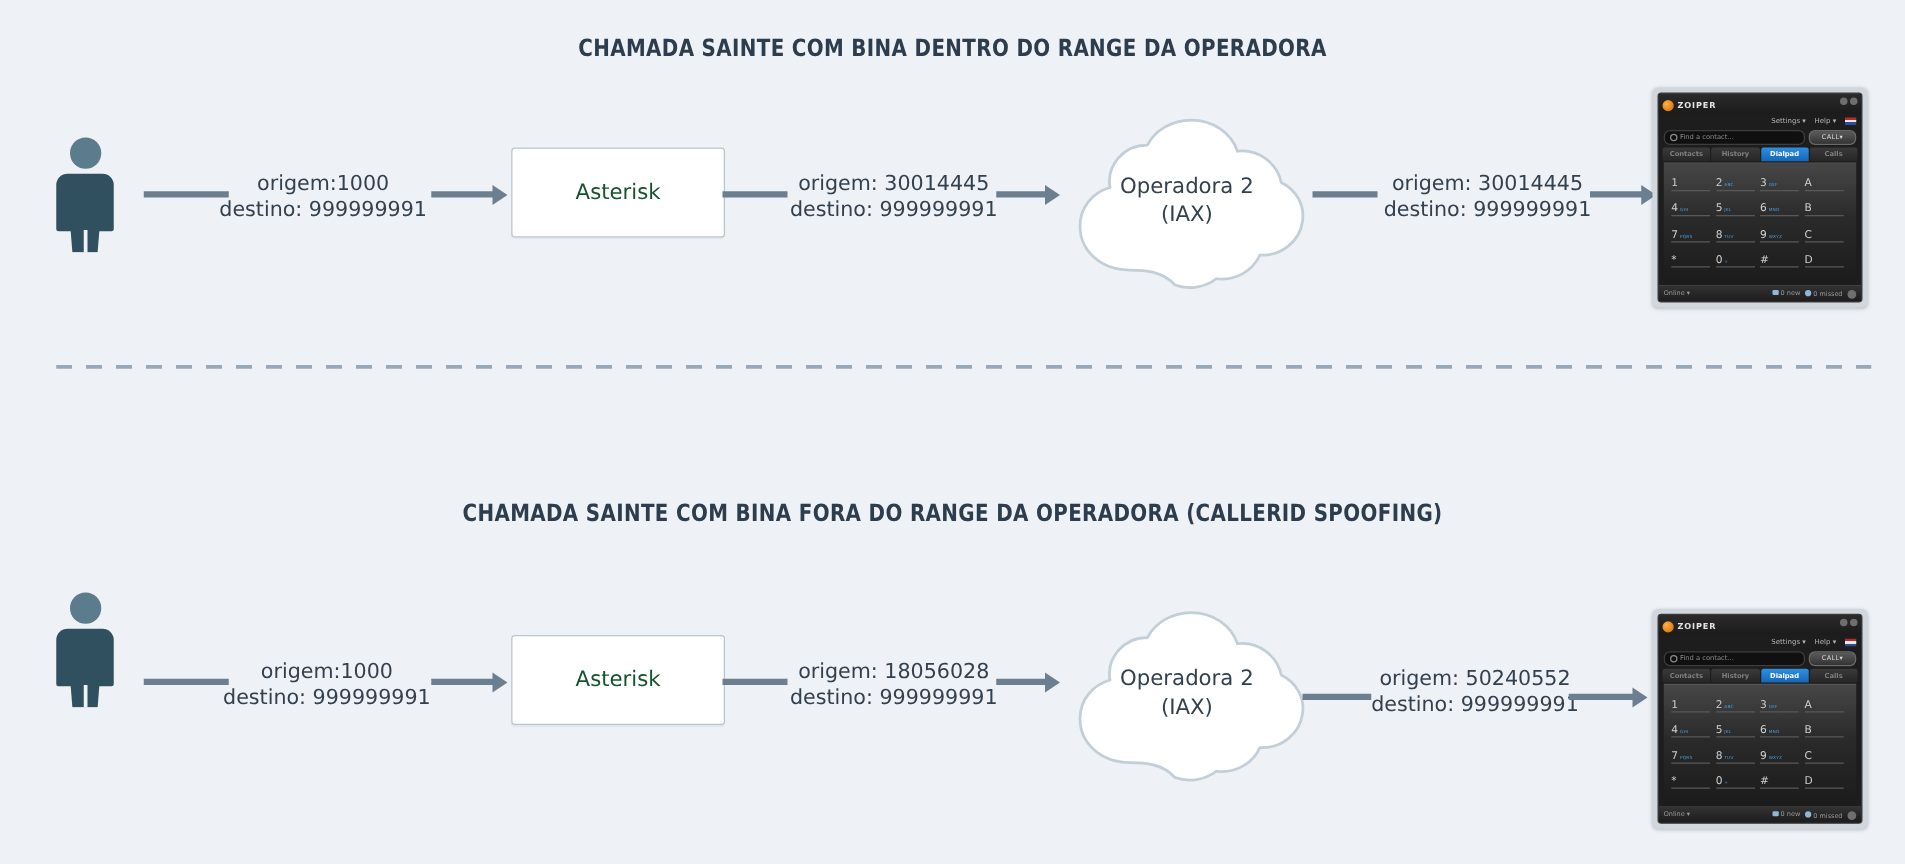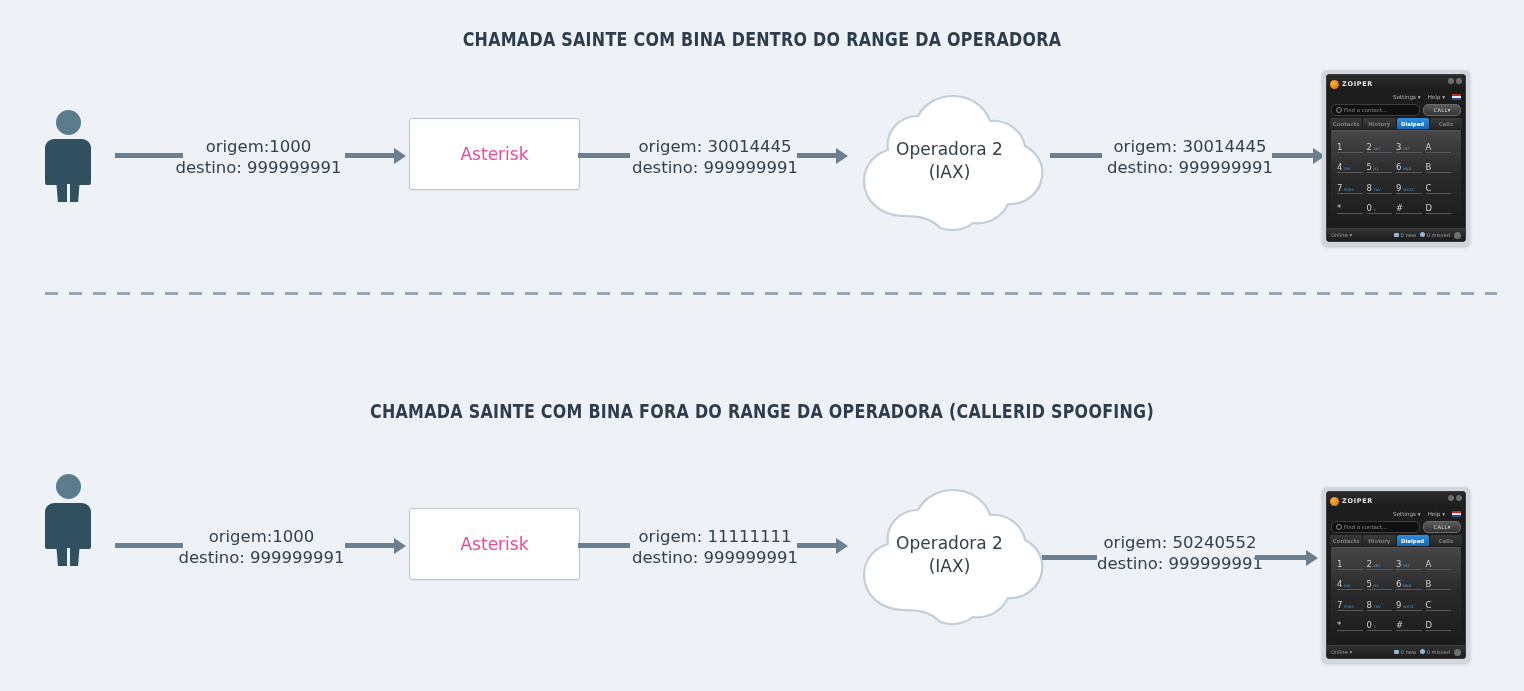--- a/index.html
+++ b/index.html
@@ -59,41 +59,41 @@
     position:absolute;text-align:center;
     font-size:16.5px;color:#33414f;line-height:21px;
     white-space:nowrap;
   }
 
   
   .box{
     position:absolute;
     background:#fff;border:1.6px solid #b9c6d1;border-radius:3px;
     display:flex;align-items:center;justify-content:center;
-    font-size:17px;color:#ec4899;
+    font-size:17px;color:#14532d;
     box-shadow:0 1px 1px rgba(120,135,150,.10);
   }
 
   
   .cloud{position:absolute;width:195px;height:145px;}
   .cloud svg{display:block;}
   .cloud .ctext{
     position:absolute;left:0;top:50px;width:195px;text-align:center;
     font-size:17px;color:#33414f;line-height:23px;
   }
 
   
   .divider{
     position:absolute;left:45px;top:292px;width:1452px;height:3px;
     background:repeating-linear-gradient(to right,#98a8b8 0 13px,transparent 13px 24px);
   }
 
   
   .zoiper{
-    position:absolute;width:148px;height:176px;
+    position:absolute;width:172px;height:176px;
     background:#d2d7dd;
     border-radius:5px;
     padding:4px;
     box-sizing:border-box;
     box-shadow:0 1px 3px rgba(90,105,120,.35);
   }
   .zoiper .inner{
     width:100%;height:100%;
     background:#1d1d1d;
     border:1px solid #3a3a3a;
@@ -395,21 +395,21 @@
     <div>destino: 999999991</div>
   </div>
   <div class="arrow head" style="left:345px;top:171px;width:50px;"></div>
 
   <div class="box" style="left:409px;top:510px;width:169px;height:70px;top:136px;">
     <span>Asterisk</span>
   </div>
 
   <div class="arrow" style="left:578px;top:171px;width:52px;"></div>
   <div class="edge-label" style="left:620px;top:154px;width:190px;">
-    <div>origem: 11111111</div>
+    <div>origem: 18056028</div>
     <div>destino: 999999991</div>
   </div>
   <div class="arrow head" style="left:797px;top:171px;width:40px;"></div>
 
   <div class="cloud" style="left:852px;top:110px;">
     <svg width="195" height="145" viewBox="0 0 195 145" aria-hidden="true">
       <path d="M52 128 C28 128 12 112 12 93 C12 78 22 66 36 62 C33 44 47 28 66 28 C72 16 86 8 101 8 C118 8 133 18 138 33 C155 31 170 43 173 58 C185 64 192 76 190 89 C188 105 173 117 156 116 C150 129 136 137 121 135 C112 142 99 144 88 140 C78 129 64 128 52 128 Z" fill="#ffffff" stroke="#c2ced8" stroke-width="2.2" stroke-linejoin="round"></path>
     </svg>
     <div class="ctext">
       <div>Operadora 2</div>

